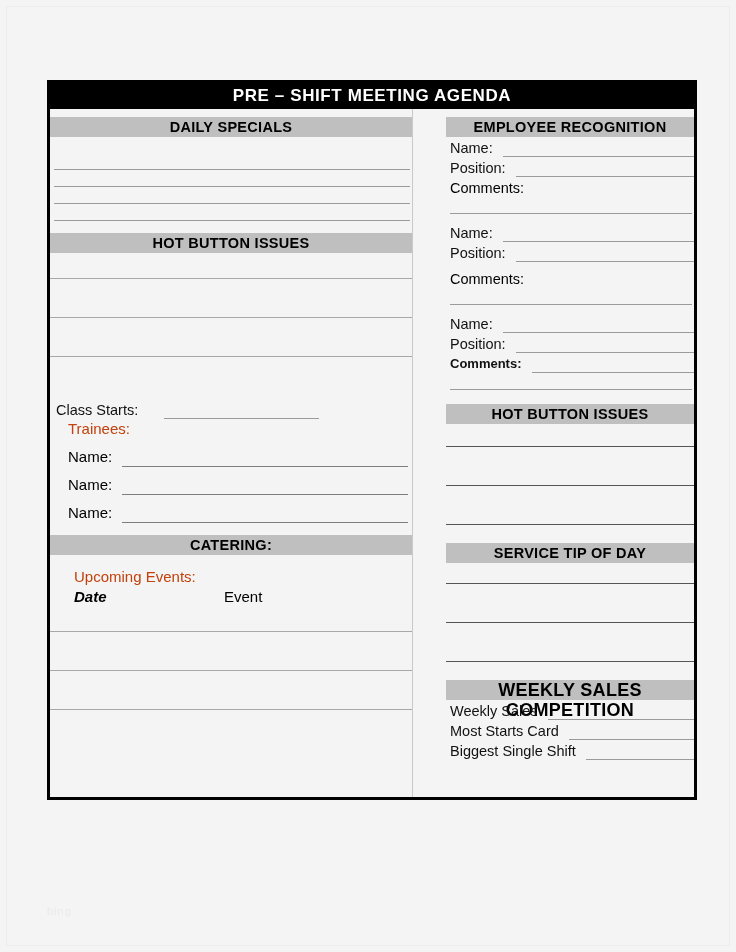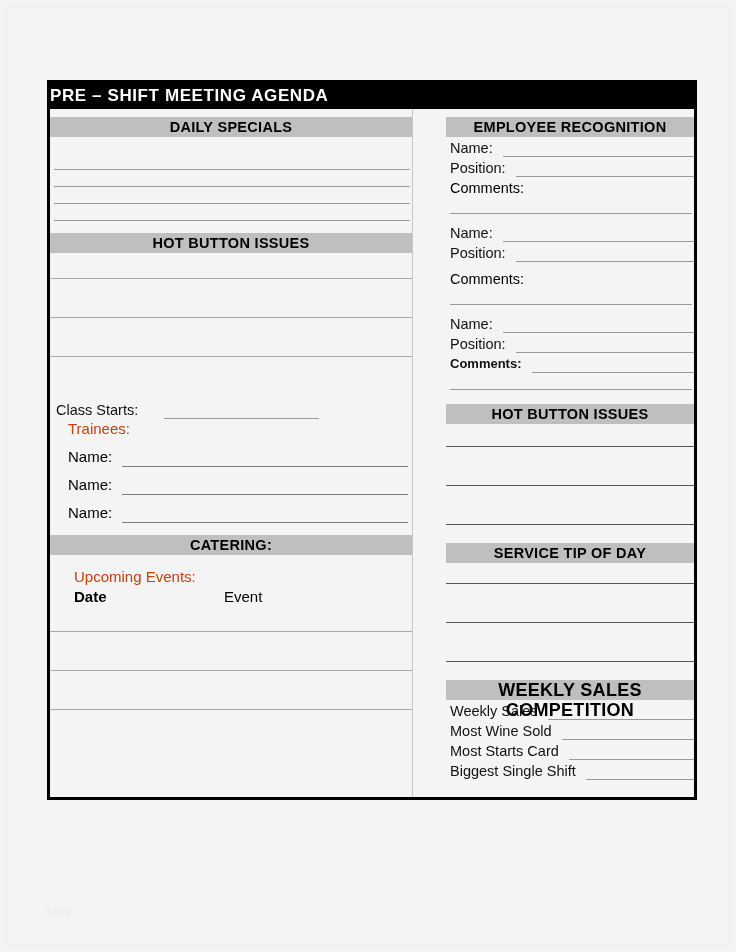--- a/index.html
+++ b/index.html
@@ -36,21 +36,21 @@
     width: 650px;
     height: 720px;
     border: 3px solid #000;
     box-sizing: border-box;
     background: #f4f4f4;
   }
 
   .title-bar {
     background: #000;
     color: #fff;
-    text-align: left;
+    text-align: center;
     font-size: 17px;
     font-weight: bold;
     letter-spacing: 0.6px;
     height: 26px;
     line-height: 26px;
     box-sizing: border-box;
   }
 
   .columns {
     display: flex;
@@ -169,21 +169,21 @@
   }
   .plain.indent2 { padding-left: 24px; }
 
   .de-head {
     display: flex;
     font-size: 15px;
     padding-left: 24px;
     line-height: 20px;
     font-weight: bold;
   }
-  .de-head .date-c { width: 150px; }
+  .de-head .date-c { width: 150px; font-style: italic; }
   .de-head .event-c { font-weight: normal; font-size: 15px; }
 
   .hline {
     border-bottom: 1px solid #a8a8a8;
     margin: 0;
   }
   .hline.strong { border-bottom-color: #555; }
 
   .watermark {
     position: absolute;
@@ -356,24 +356,20 @@
 
         <div style="height:18px" class="sp"></div>
 
         <div class="band tight">WEEKLY SALES COMPETITION</div>
 
         <div class="labelrow">
           <span class="lbl">Weekly Sales</span>
           <span class="fill pad"></span>
         </div>
         <div class="labelrow">
-          <span class="lbl">Most Wine Sold</span>
-          <span class="fill pad"></span>
-        </div>
-        <div class="labelrow">
           <span class="lbl">Most Starts Card</span>
           <span class="fill pad"></span>
         </div>
         <div class="labelrow">
           <span class="lbl">Biggest Single Shift</span>
           <span class="fill pad"></span>
         </div>
 
       </div>
     </div>

